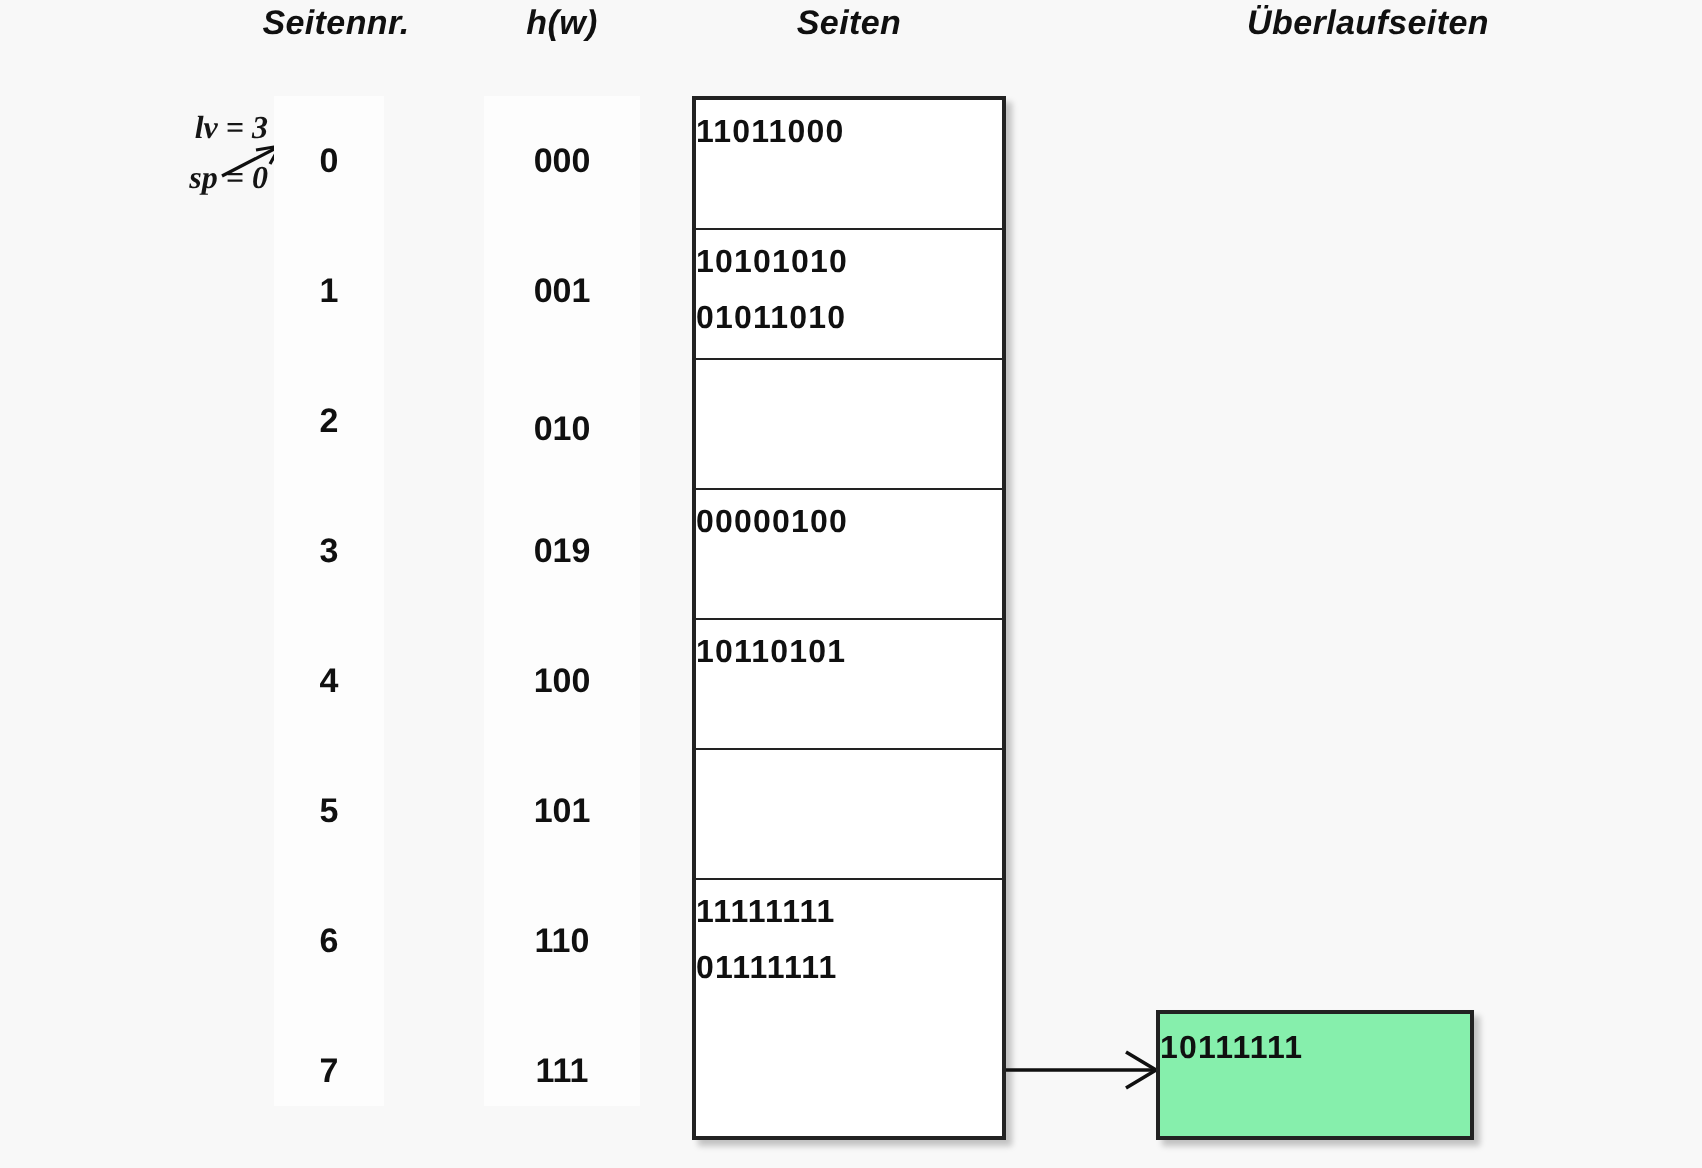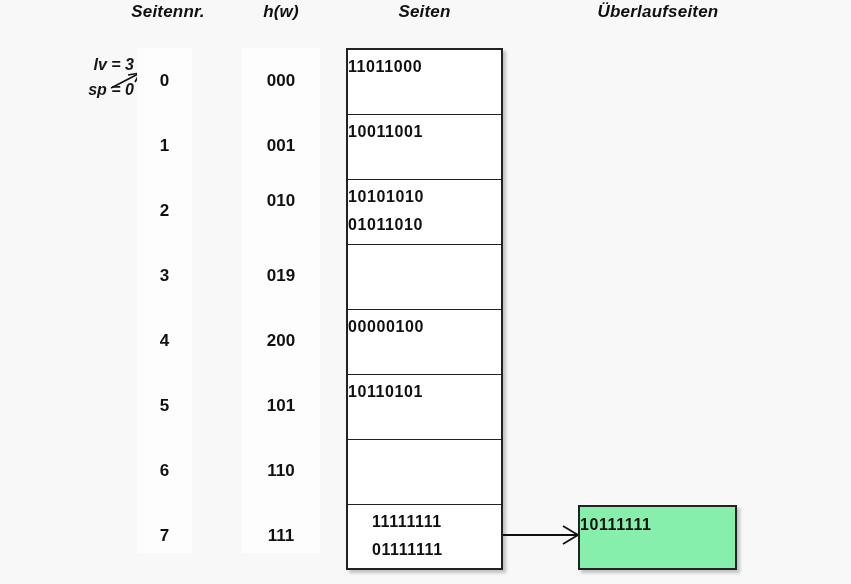--- a/index.html
+++ b/index.html
@@ -28,34 +28,35 @@
     font-size: 17px;
     font-weight: 600;
     letter-spacing: 0.2px;
     color: #101010;
     white-space: nowrap;
     text-align: center;
   }
   #hdr-seitennr { left: 104px; width: 128px; }
   #hdr-hw       { left: 240px; width: 82px;  }
   #hdr-seiten   { left: 346px; width: 157px; }
-  #hdr-ueber    { left: 578px; width: 160px; }
+  #hdr-ueber    { left: 604px; width: 160px; }
 
   
   #params {
     position: absolute;
     left: 34px;
     top: 52px;
     width: 100px;
     text-align: right;
     font-style: italic;
     font-size: 16px;
     font-weight: 600;
     line-height: 25px;
     white-space: nowrap;
+    font-family: Liberation Serif, serif;
   }
   #arrow-params {
     position: absolute;
     left: 110px;
     top: 68px;
     width: 34px;
     height: 24px;
   }
 
   
@@ -93,21 +94,21 @@
     box-sizing: border-box;
     box-shadow: 3px 3px 3px rgba(0,0,0,0.22);
   }
   .page-row {
     position: relative;
     height: 65px;
     border-bottom: 1.6px solid #222;
     box-sizing: border-box;
     overflow: hidden;
   }
-  .page-row:last-child { border-bottom: none; height: 66px; padding-left: 24px; }
+  .page-row:last-child { border-bottom: none; height: 66px; }
   .page-entry {
     display: block;
     text-align: left;
     font-size: 16px;
     font-weight: 600;
     letter-spacing: 0.6px;
     color: #101010;
     line-height: 28px;
     margin-top: 0;
   }
@@ -164,34 +165,31 @@
       <div class="col-cell num" style="top: 178px;">2</div>
       <div class="col-cell num" style="top: 243px;">3</div>
       <div class="col-cell num" style="top: 308px;">4</div>
       <div class="col-cell num" style="top: 373px;">5</div>
       <div class="col-cell num" style="top: 438px;">6</div>
       <div class="col-cell num" style="top: 503px;">7</div>
     </div>
   <div id="col-hashes">
       <div class="col-cell hw" style="top: 48px;">000</div>
       <div class="col-cell hw" style="top: 113px;">001</div>
-      <div class="col-cell hw" style="top: 168px;">010</div>
+      <div class="col-cell hw" style="top: 182px;">010</div>
       <div class="col-cell hw" style="top: 243px;">019</div>
-      <div class="col-cell hw" style="top: 308px;">200</div>
+      <div class="col-cell hw" style="top: 308px;">100</div>
       <div class="col-cell hw" style="top: 373px;">101</div>
       <div class="col-cell hw" style="top: 438px;">110</div>
       <div class="col-cell hw" style="top: 503px;">111</div>
     </div>
 
   <div id="pages-table">
       <div class="page-row">
         <span class="page-entry">11011000</span>
-      </div>
-      <div class="page-row">
-        <span class="page-entry">10011001</span>
       </div>
       <div class="page-row">
         <span class="page-entry">10101010</span>
         <span class="page-entry">01011010</span>
       </div>
       <div class="page-row"></div>
       <div class="page-row">
         <span class="page-entry">00000100</span>
       </div>
       <div class="page-row">

